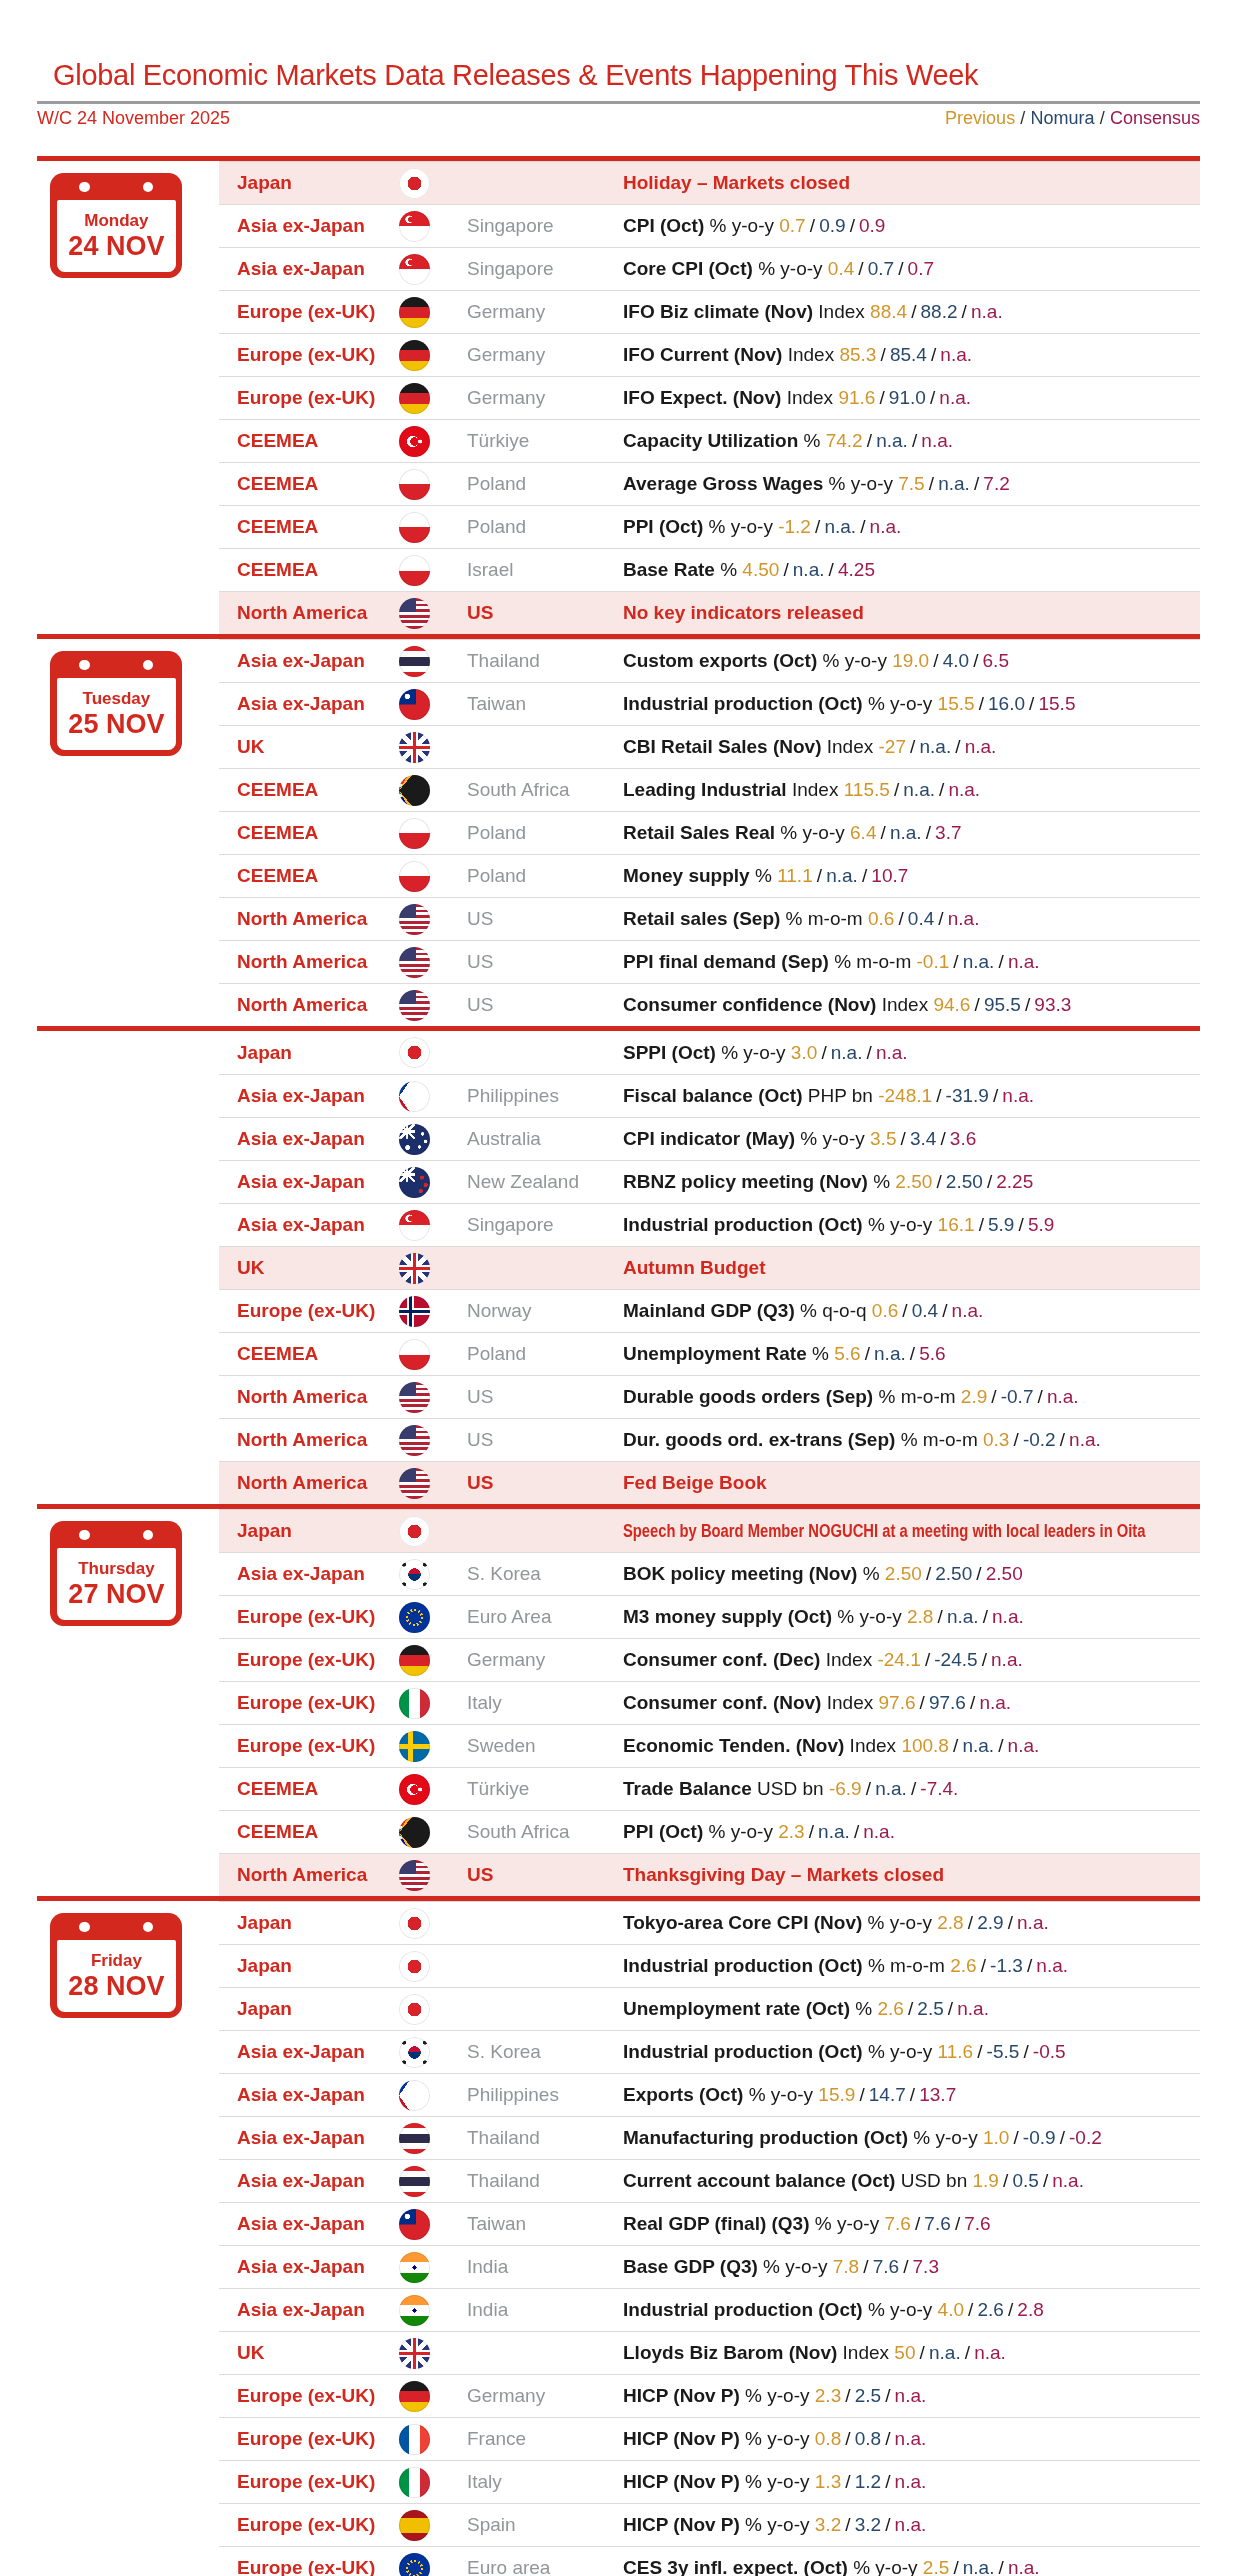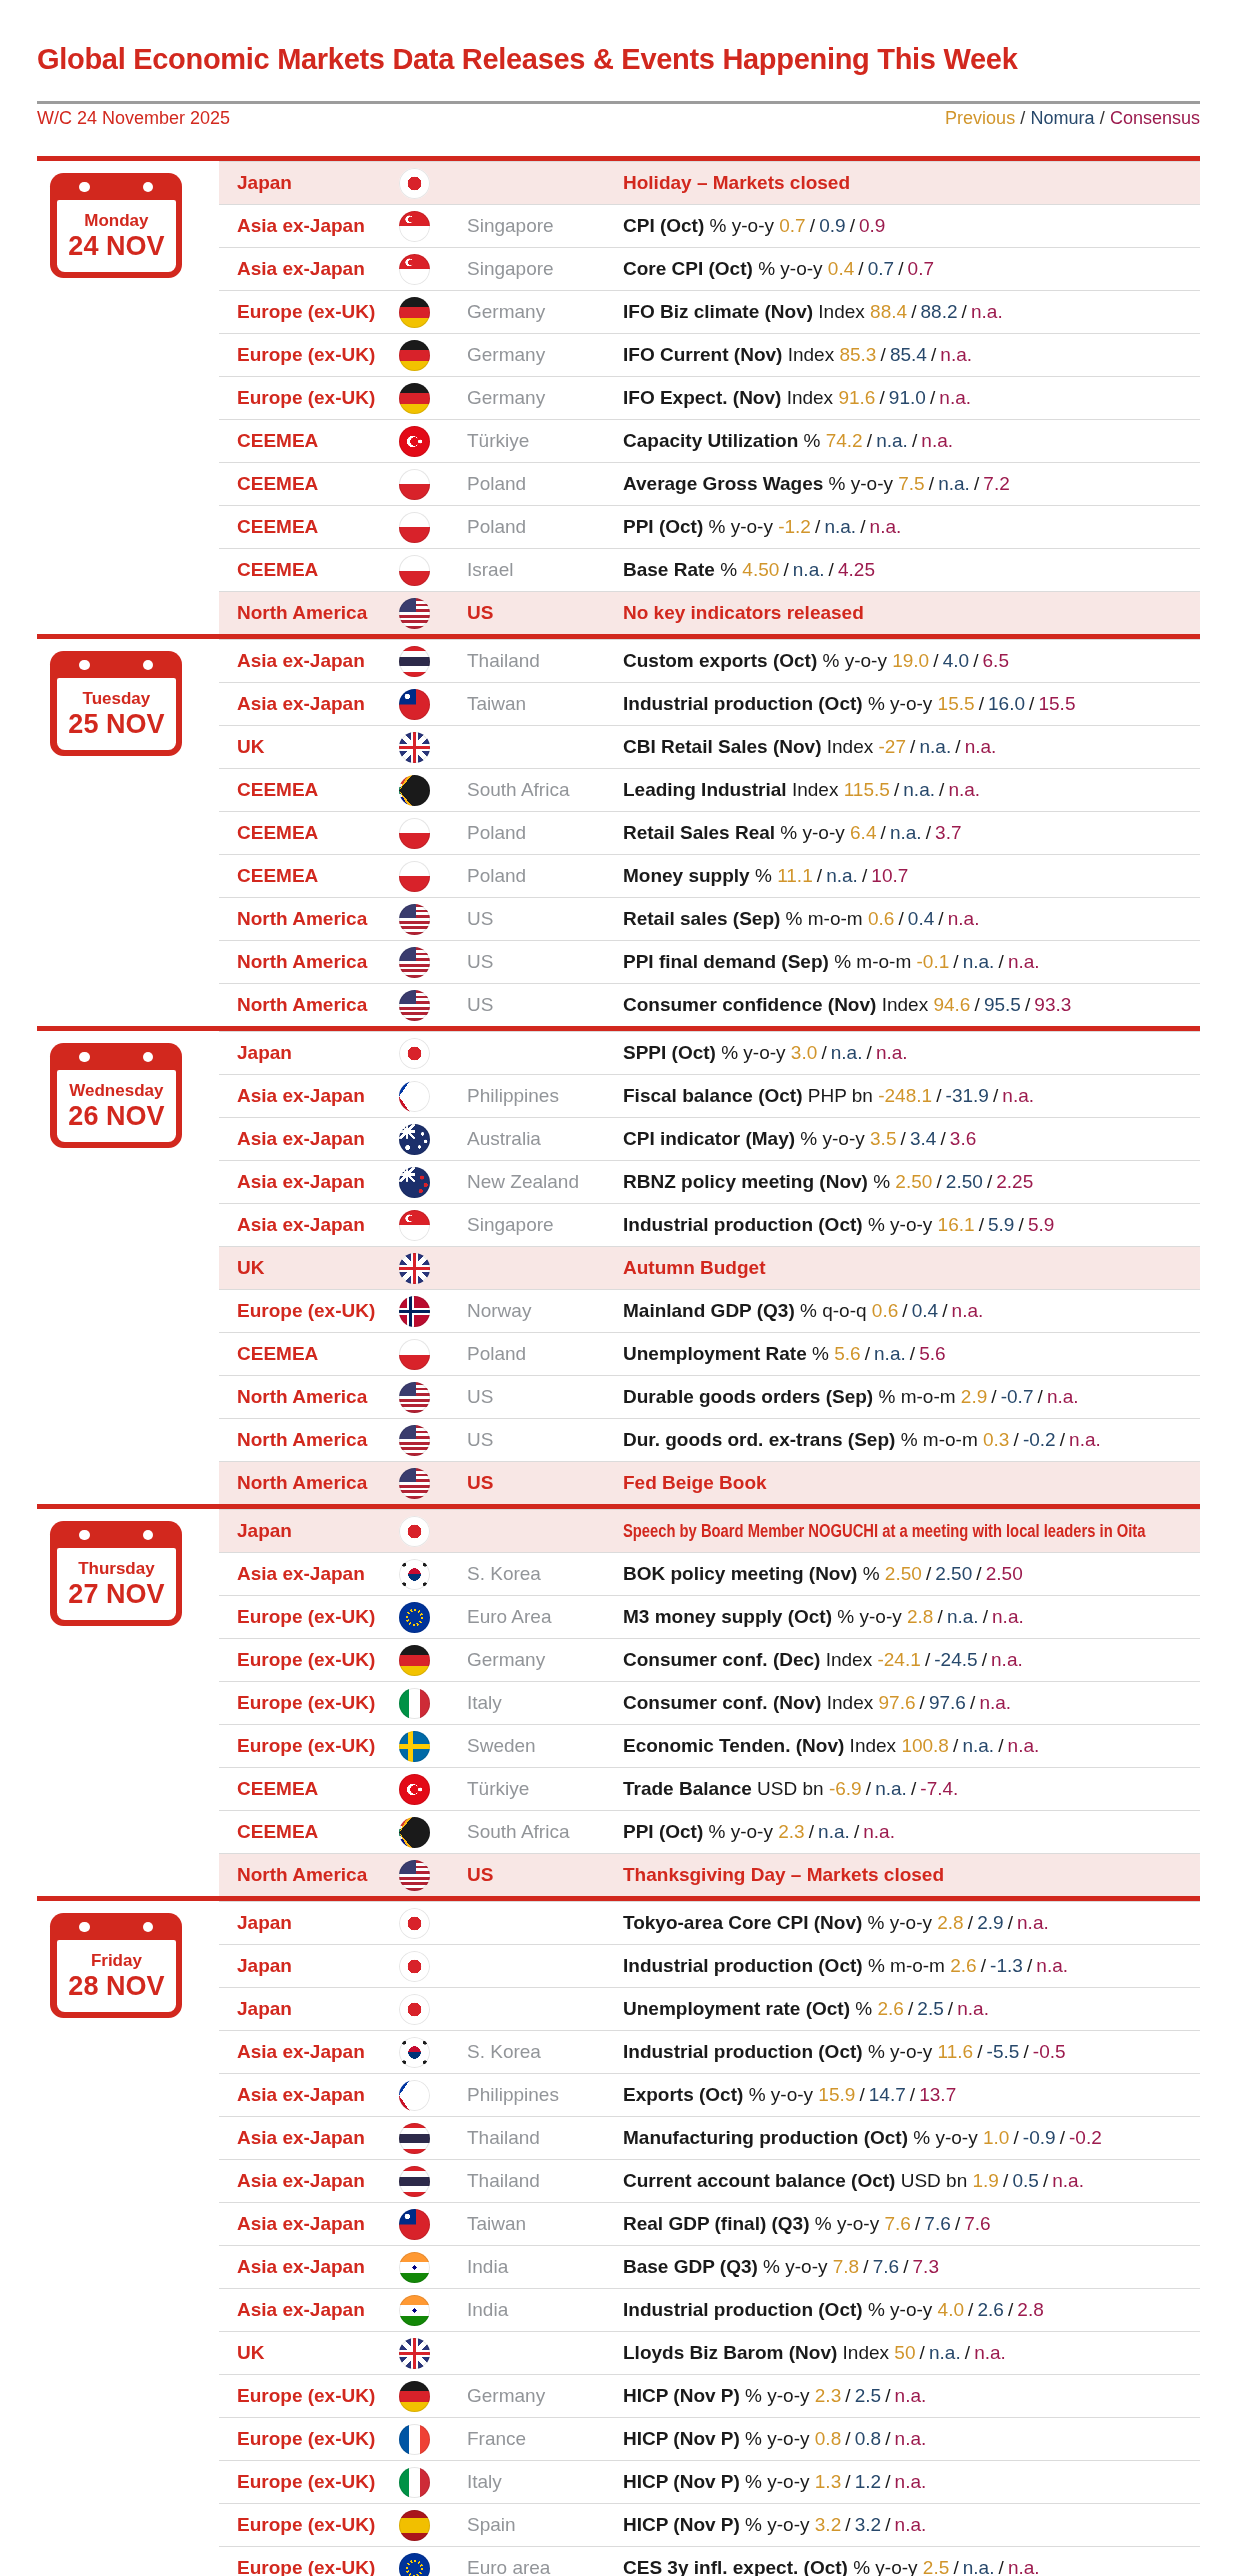--- a/index.html
+++ b/index.html
@@ -14,22 +14,22 @@
     --bar-gray:#E5E3E1;
   }
   *{box-sizing:border-box;}
   html,body{margin:0;padding:0;}
   body{
     width:1236px;height:2859px;position:relative;background:#fff;
     font-family:"Liberation Sans", sans-serif;color:var(--dark);
     -webkit-font-smoothing:antialiased;
   }
   .page-title{
-    position:absolute;left:37px;top:43px;margin:0;
-    font-size:29px;font-weight:bold;color:var(--red);letter-spacing:-0.3px;
+    position:absolute;left:37px;top:43px;margin:16px;
+    font-size:29px;font-weight:normal;color:var(--red);letter-spacing:-0.3px;
   }
   .title-rule{
     position:absolute;left:37px;top:101px;width:1163px;height:3.1px;background:#9C9C9C;
   }
   .wc-row{
     position:absolute;left:37px;top:108px;width:1163px;
     display:flex;justify-content:space-between;align-items:baseline;
     font-size:18px;
   }
   .wc-label{color:var(--red);font-weight:normal;}
@@ -270,28 +270,20 @@
       <div class="row">
         <div class="cell-region">North America</div>
         <div class="cell-flag">
           <span class="flag" style="background: linear-gradient(rgb(58, 60, 110), rgb(58, 60, 110)) 0px 0px / 55% 46% no-repeat, repeating-linear-gradient(rgb(178, 34, 52) 0px, rgb(178, 34, 52) 9%, rgb(255, 255, 255) 9%, rgb(255, 255, 255) 18%);"></span>
         </div>
         <div class="cell-country">US</div>
         <div class="cell-event"><span class="ev-bold">Consumer confidence (Nov)</span><span> Index </span><span class="v-prev">94.6</span><span class="v-sl">/</span><span class="v-nom">95.5</span><span class="v-sl">/</span><span class="v-cons">93.3</span></div>
       </div>
     </div>
     <div class="day-section">
-      <div class="cal-card">
-        <span class="cal-ring r1"></span>
-        <span class="cal-ring r2"></span>
-        <div class="cal-body">
-          <div class="cal-day">Wednesday</div>
-          <div class="cal-date">26 NOV</div>
-        </div>
-      </div>
       <div class="row">
         <div class="cell-region">Japan</div>
         <div class="cell-flag">
           <span class="flag" style="background: radial-gradient(circle, rgb(216, 34, 42) 0px, rgb(216, 34, 42) 31%, rgba(0, 0, 0, 0) 32%), linear-gradient(rgb(255, 255, 255), rgb(255, 255, 255));"></span>
         </div>
         <div class="cell-country"></div>
         <div class="cell-event"><span class="ev-bold">SPPI (Oct)</span><span> % y-o-y </span><span class="v-prev">3.0</span><span class="v-sl">/</span><span class="v-nom">n.a.</span><span class="v-sl">/</span><span class="v-cons">n.a.</span></div>
       </div>
       <div class="row">
         <div class="cell-region">Asia ex-Japan</div>

